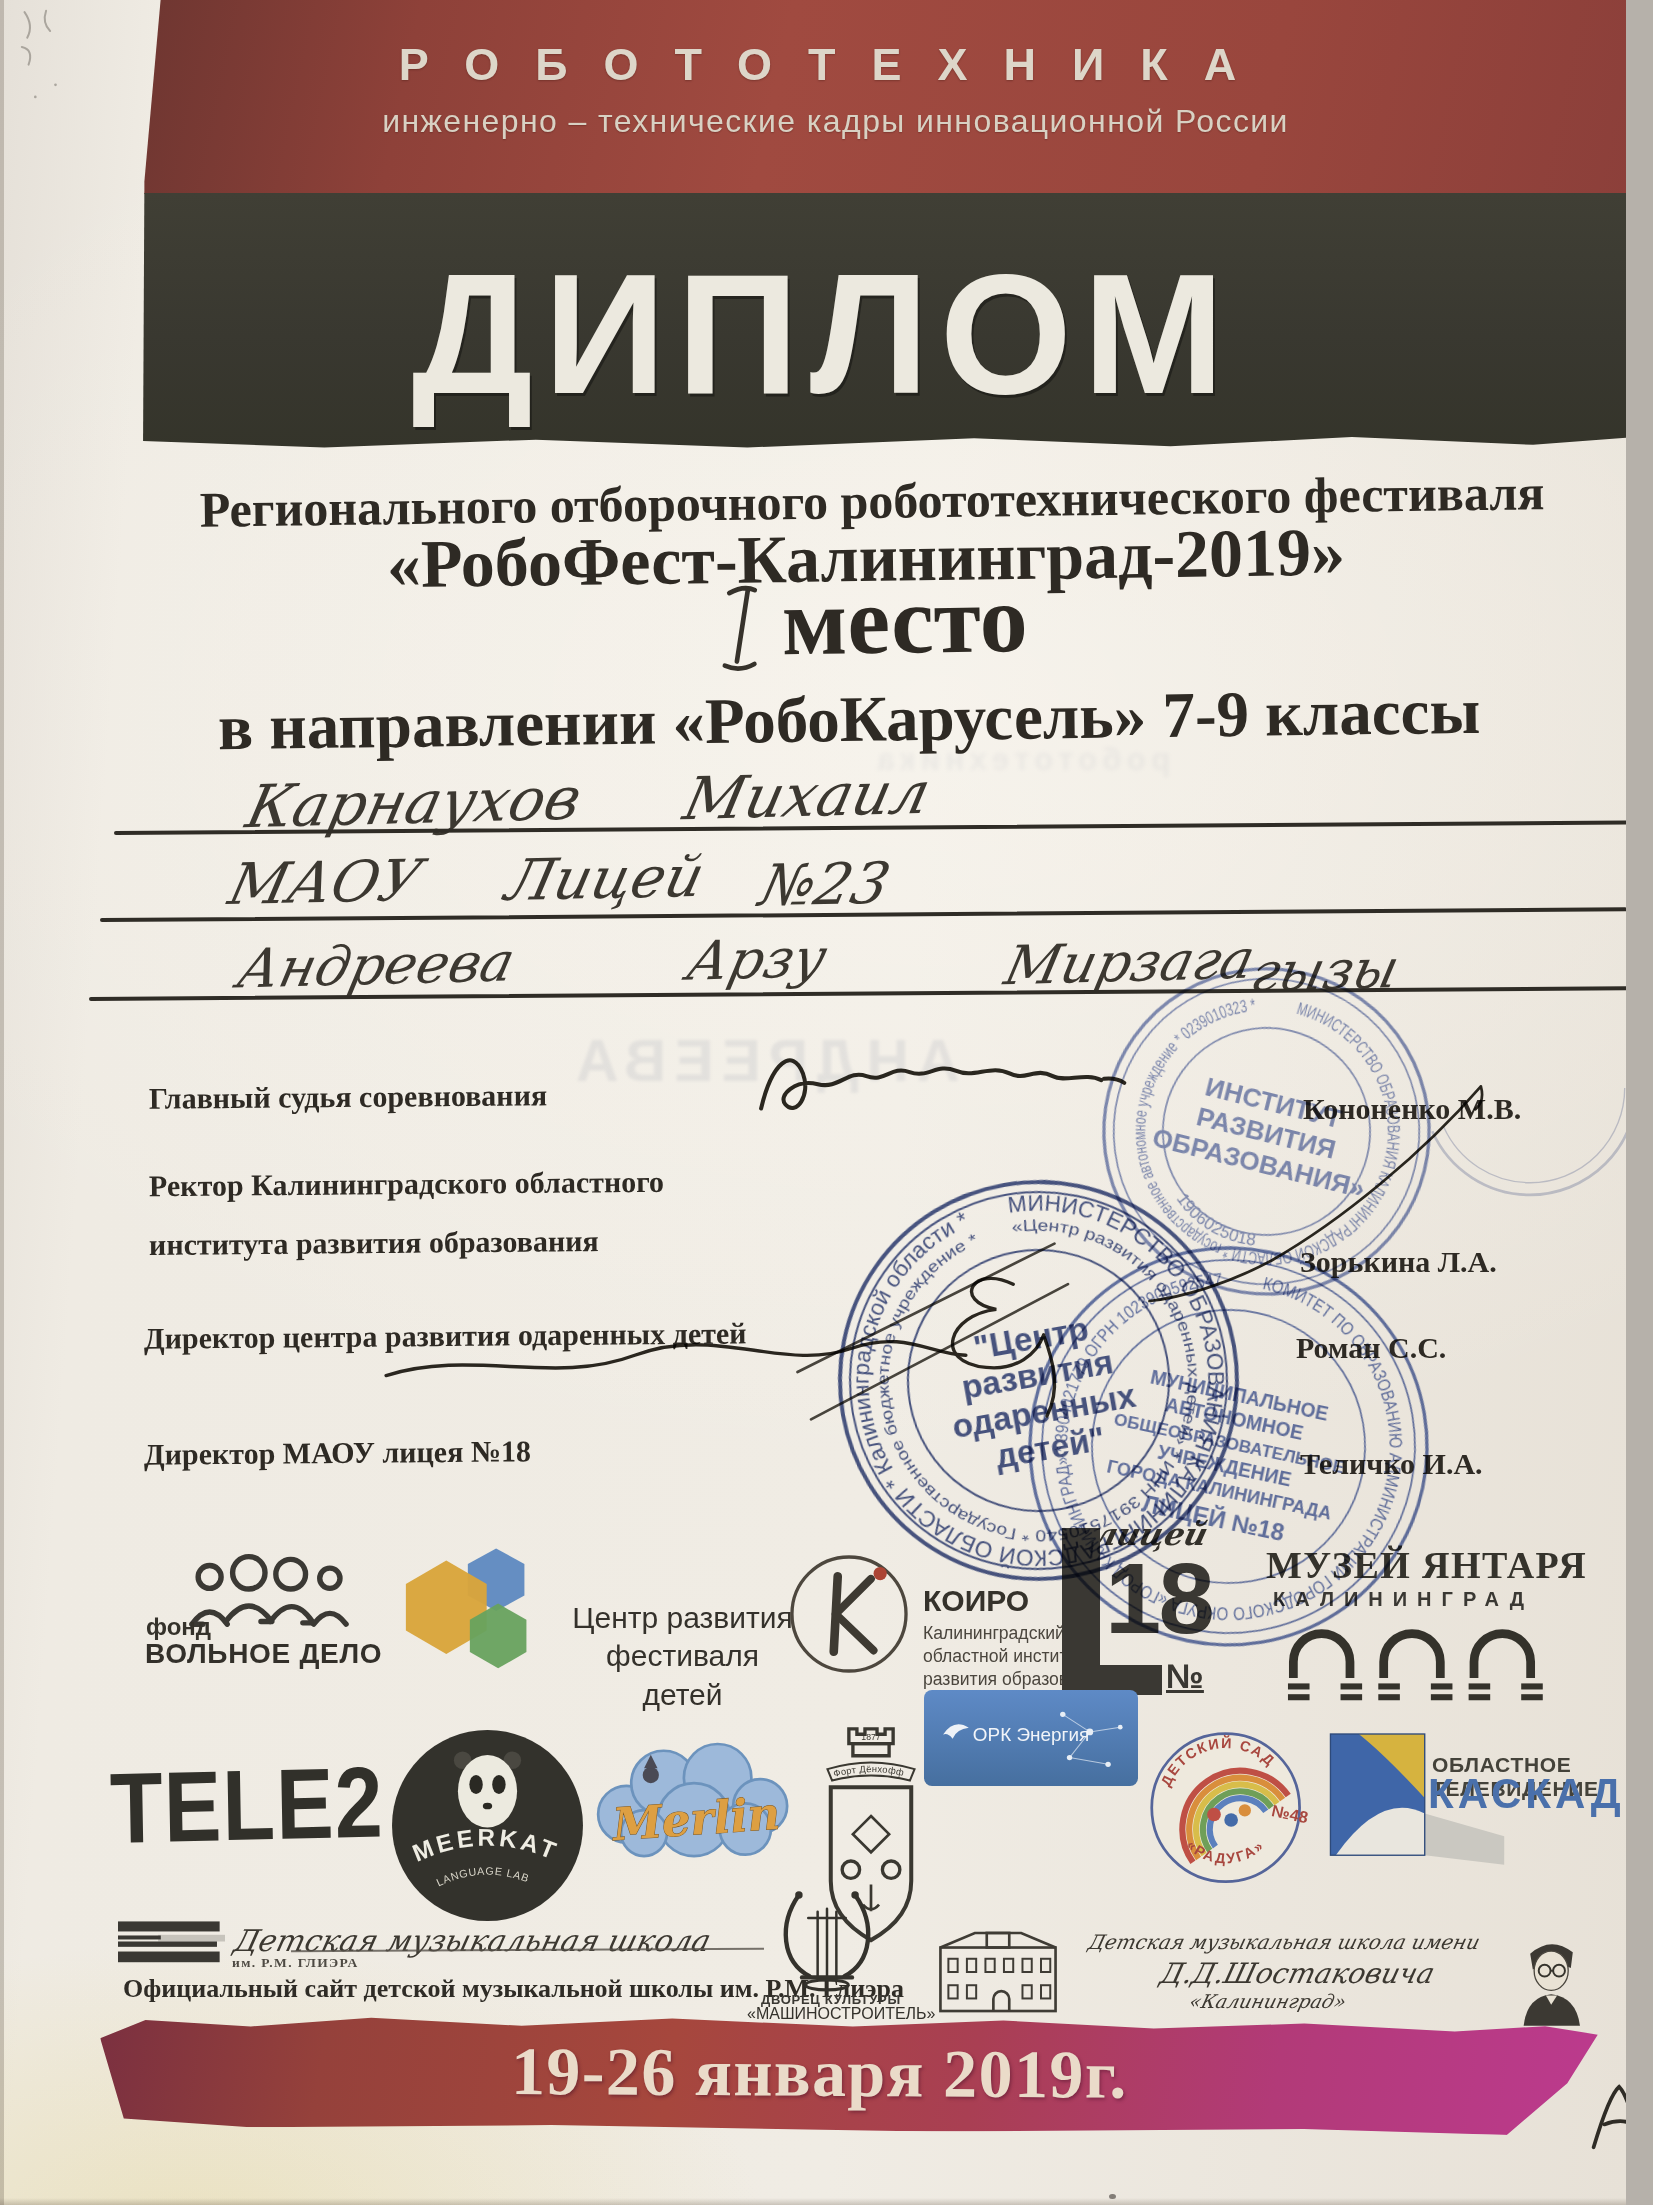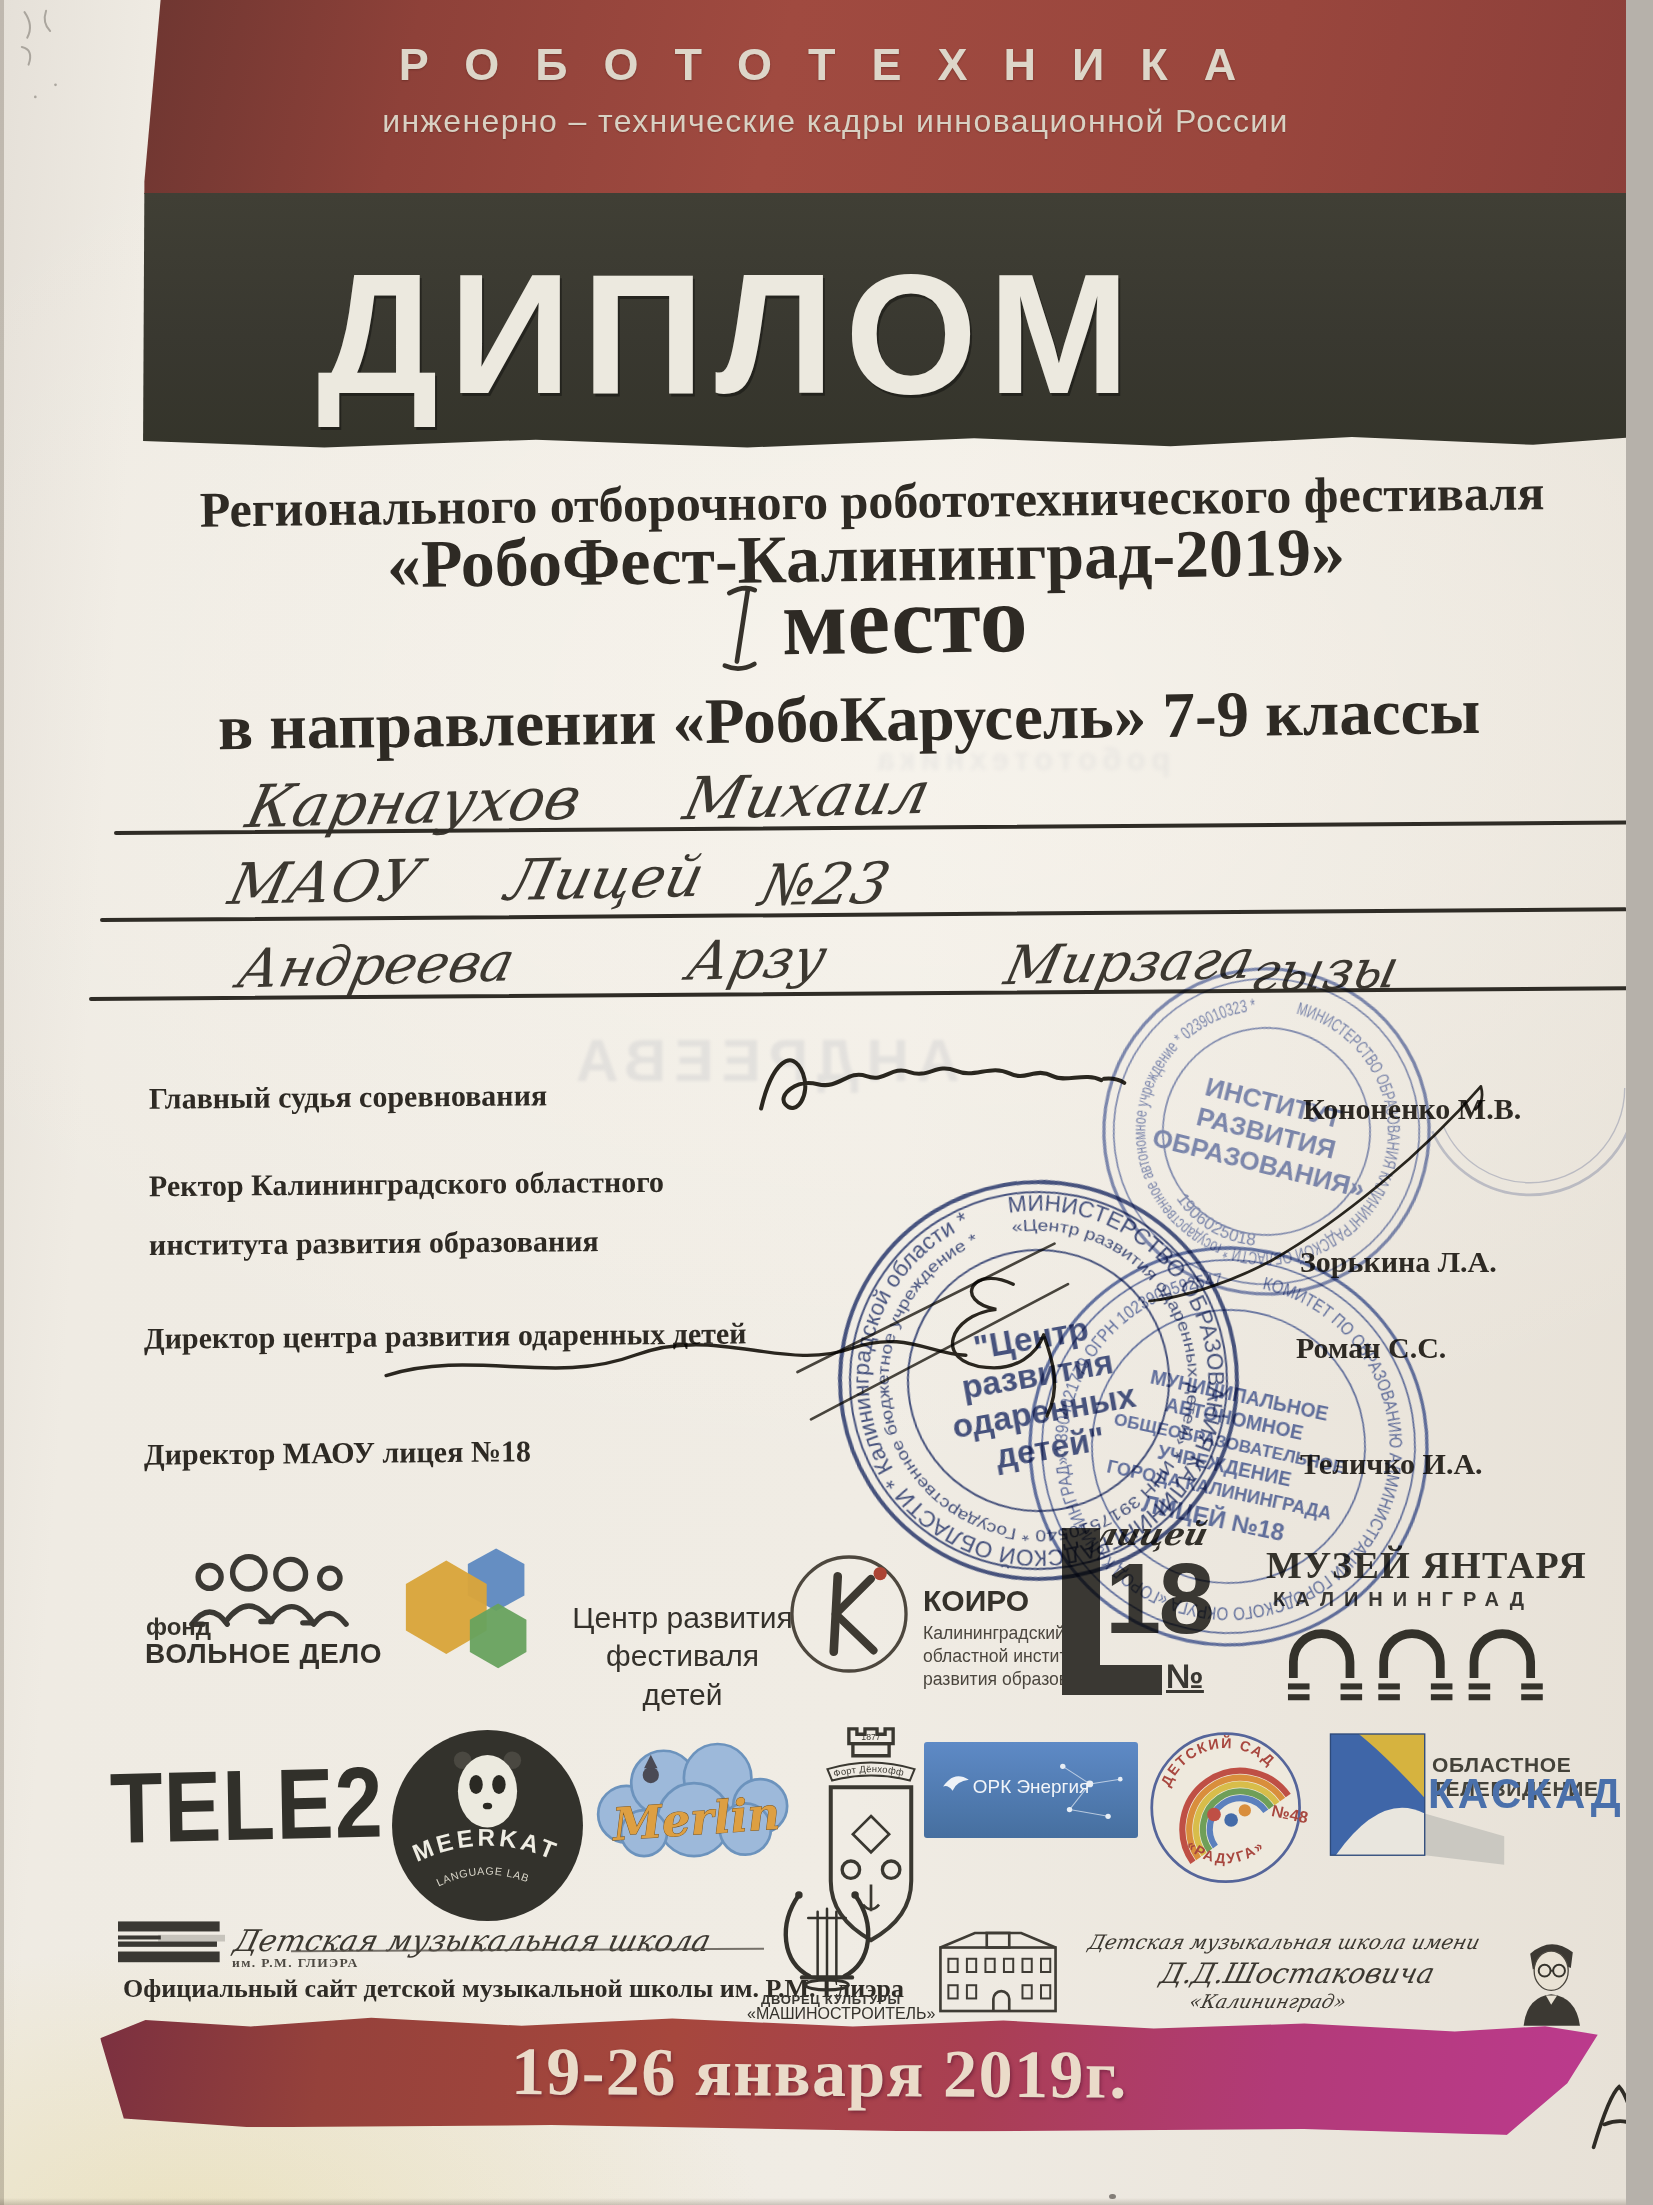--- a/index.html
+++ b/index.html
@@ -42,21 +42,21 @@
 <div id="canvas">
 
   <div class="ghost" style="left:872px;top:742px;font-size:31px;letter-spacing:5.4px;opacity:.10">робототехника</div>
   <div class="ghost" style="left:568px;top:1027px;font-size:59px;letter-spacing:8px;opacity:.16;filter:blur(1.7px)">АНДРЕЕВА</div>
 
   <div class="banner-wrap">
     <div class="banner-red"></div>
     <div class="abs sans" style="left:186px;top:39px;width:1013px;text-align:center;font-size:45px;font-weight:700;letter-spacing:36px;color:#ddd6c9;text-shadow:0 1.4px 2px rgba(60,20,15,.35)">РОБОТОТЕХНИКА</div>
     <div class="abs sans" style="left:186px;top:103px;width:1013px;text-align:center;font-size:32px;letter-spacing:1.4px;color:#d8d1c3;text-shadow:0 1.4px 1.4px rgba(60,20,15,.3)">инженерно – технические кадры инновационной России</div>
     <div class="banner-black"></div>
-    <div class="abs sans" style="left:174px;top:249px;width:1013px;text-align:left;font-size:170px;line-height:1;font-weight:900;letter-spacing:10.8px;color:#ece9df;text-shadow:2px 2.7px 0 rgba(0,0,0,.35)">ДИПЛОМ</div>
+    <div class="abs sans" style="left:174px;top:249px;width:1013px;text-align:center;font-size:170px;line-height:1;font-weight:900;letter-spacing:10.8px;color:#ece9df;text-shadow:2px 2.7px 0 rgba(0,0,0,.35)">ДИПЛОМ</div>
   </div>
 
   <div class="abs serifb ctr" style="left:45px;top:472px;font-size:50px;transform:rotate(-0.75deg)">Регионального отборочного робототехнического фестиваля</div>
   <div class="abs serifb ctr" style="left:39px;top:519px;font-size:68px;transform:rotate(-0.75deg)">«РобоФест-Калининград-2019»</div>
 
   <div class="abs" style="left:719px;top:580px;display:flex;align-items:flex-start;gap:16px;transform:rotate(-0.75deg)">
     <svg width="47" height="95" viewBox="0 0 70 140" aria-label="I">
       <path d="M16,16 Q38,4 54,12 M44,10 L26,118 M8,124 Q30,134 52,122" fill="none" stroke="#36322b" stroke-width="7" stroke-linecap="round"></path>
     </svg>
     <span class="serifb" style="font-size:96px;line-height:.85;display:block">место</span>
@@ -207,21 +207,21 @@
         <circle cx="115" cy="228" r="13"></circle>
       <path d="M85,250 v40 m-12,-10 q12,14 24,0" stroke-width="4"></path>
     </g>
     <text x="85" y="34" text-anchor="middle" font-family="Liberation Sans, sans-serif" font-size="13" fill="#3a3831">1877</text>
     <path id="fort-rib" d="M30,90 q55,-15 110,0" fill="none"></path>
     <text font-family="Liberation Sans, sans-serif" font-size="14" fill="#3a3831">
       <textPath href="#fort-rib" textLength="104">Форт Дёнхофф</textPath>
     </text>
   </svg>
 
-  <div class="abs" style="left:924px;top:1742px;width:214px;height:96px;background:linear-gradient(180deg,#5e8ac6,#466f9f);border-radius:3px">
+  <div class="abs" style="left:924px;top:1690px;width:214px;height:96px;background:linear-gradient(180deg,#5e8ac6,#466f9f);border-radius:8px">
     <svg width="214" height="96" viewBox="0 0 316 142">
       <path d="M28,66 q16,-24 38,-10 q-18,2 -24,16 q-7,-9 -14,-6z" fill="#eef2f7"></path>
       <g stroke="rgba(240,245,250,.65)" stroke-width="1.5">
         <line x1="205" y1="36" x2="245" y2="62"></line>
           <line x1="245" y1="62" x2="215" y2="100"></line>
         <line x1="245" y1="62" x2="290" y2="55"></line>
           <line x1="215" y1="100" x2="272" y2="110"></line>
       </g>
       <g fill="#e8eef5">
         <circle cx="205" cy="36" r="4"></circle>

